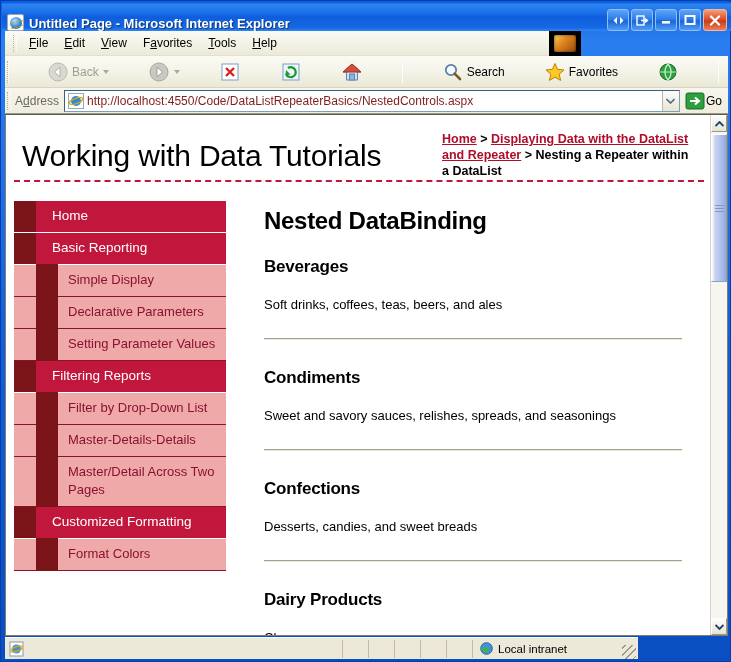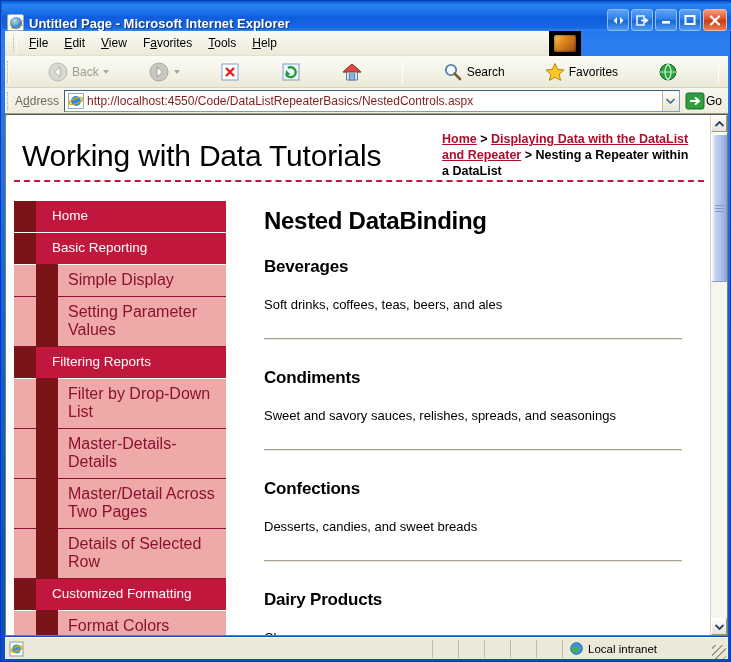--- a/index.html
+++ b/index.html
@@ -229,21 +229,21 @@
     cursor: default;
   }
   .nav-top::before {
     content: ""; position: absolute; left: 0; top: 0; bottom: 0;
     width: 22px; background: #7b1419;
   }
   .nav-sub {
     position: relative;
     background: #efa9a9;
     color: #8a1230;
-    font-size: 16px;
+    font-size: 13px;
     padding: 6px 6px 7px 54px;
     line-height: 18px;
     border-bottom: 1px solid #8a1230;
     cursor: default;
   }
   .nav-sub::before {
     content: ""; position: absolute; left: 22px; top: -1px; bottom: -1px;
     width: 22px; background: #7b1419;
   }
 
@@ -301,21 +301,21 @@
     position: relative;
   }
   #sb-thumb .grip3::after {
     content:""; position:absolute; left:0; right:0; top:2px;
     border-top: 1px solid #8796c4;
   }
 
   
   #statusbar {
     position: absolute; left: 4px; top: 636px;
-    width: 723px; height: 22px;
+    width: 633px; height: 22px;
     background: #ece9d8;
     display: flex; align-items: center;
     border-top: 1px solid #fff;
   }
   #status-icon {
     width: 16px; height: 16px; margin: 0 3px 0 4px; flex: none;
   }
   .status-seg {
     height: 18px; border-left: 1px solid #c0bca8;
     flex: none; width: 26px;
@@ -564,26 +564,26 @@
           <a href="#">Home</a><span> &gt; </span><a href="#">Displaying Data with the DataList and Repeater</a><span> &gt; </span><span>Nesting a Repeater within a DataList</span>
         </div>
       </div>
 
       <div id="page-body">
 
         <div id="sidebar">
           <div class="nav-top"><span>Home</span></div>
           <div class="nav-top"><span>Basic Reporting</span></div>
           <div class="nav-sub"><span>Simple Display</span></div>
+          <div class="nav-sub"><span>Declarative Parameters</span></div>
           <div class="nav-sub"><span>Setting Parameter Values</span></div>
           <div class="nav-top"><span>Filtering Reports</span></div>
           <div class="nav-sub"><span>Filter by Drop-Down List</span></div>
           <div class="nav-sub"><span>Master-Details-Details</span></div>
           <div class="nav-sub"><span>Master/Detail Across Two Pages</span></div>
-          <div class="nav-sub"><span>Details of Selected Row</span></div>
           <div class="nav-top"><span>Customized Formatting</span></div>
           <div class="nav-sub"><span>Format Colors</span></div>
         </div>
 
         <div id="content">
           <h1>Nested DataBinding</h1>
 
           <div class="cat">
             <h2>Beverages</h2>
             <p>Soft drinks, coffees, teas, beers, and ales</p>

